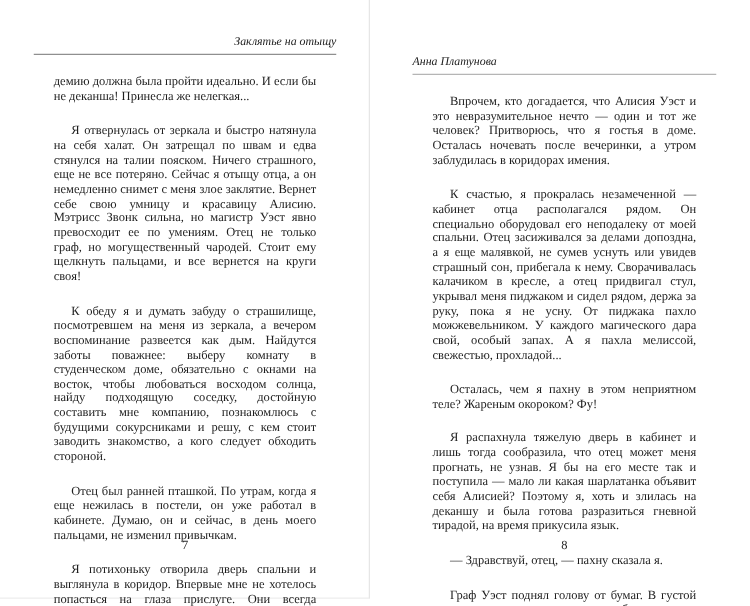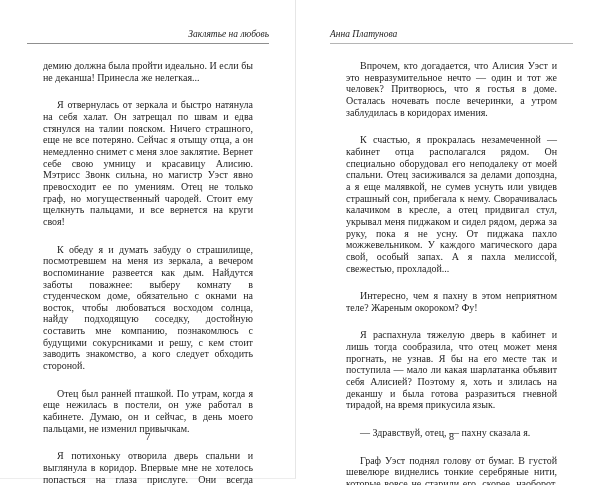--- a/index.html
+++ b/index.html
@@ -18,21 +18,21 @@
     width: 296px;
     height: 479px;
     padding: 0 26px 0 27px;
     border-right: 1px solid #e6e6e6;
     border-bottom: 1px solid #ededed;
   }
   .page--right {
     left: 297px;
     width: 303px;
     height: 485px;
-    padding: 0 27px 0 33px;
+    padding: 16px 27px 0 33px;
   }
   .running-head {
     margin-top: 29px;
     padding-bottom: 4px;
     font-style: italic;
     font-size: 9.5px;
     line-height: 10px;
     color: #222222;
   }
   .page--left .running-head { text-align: right; border-bottom: 1px solid #8f8f8f; }
@@ -59,37 +59,37 @@
   }
   .page--left .page-number { left: 27px; right: 26px; }
   .page--right .page-number { left: 33px; right: 27px; }
 </style>
 </head>
 <body>
 
 <div class="spread">
 
   <div class="page page--left">
-    <div class="running-head">Заклятье на любовь</div>
+    <div class="running-head">Заклятье на отыщу</div>
     <div class="body-text">
       <p class="no-indent">демию должна была пройти идеально. И если бы не деканша! Принесла же нелегкая...</p>
       <p>Я отвернулась от зеркала и быстро натянула на себя халат. Он затрещал по швам и едва стянулся на талии пояском. Ничего страшного, еще не все потеряно. Сейчас я отыщу отца, а он немедленно снимет с меня злое заклятие. Вернет себе свою умницу и красавицу Алисию. Мэтрисс Звонк сильна, но магистр Уэст явно превосходит ее по умениям. Отец не только граф, но могущественный чародей. Стоит ему щелкнуть пальцами, и все вернется на круги своя!</p>
       <p>К обеду я и думать забуду о страшилище, посмотревшем на меня из зеркала, а вечером воспоминание развеется как дым. Найдутся заботы поважнее: выберу комнату в студенческом доме, обязательно с окнами на восток, чтобы любоваться восходом солнца, найду подходящую соседку, достойную составить мне компанию, познакомлюсь с будущими сокурсниками и решу, с кем стоит заводить знакомство, а кого следует обходить стороной.</p>
       <p>Отец был ранней пташкой. По утрам, когда я еще нежилась в постели, он уже работал в кабинете. Думаю, он и сейчас, в день моего пальцами, не изменил привычкам.</p>
       <p>Я потихоньку отворила дверь спальни и выглянула в коридор. Впервые мне не хотелось попасться на глаза прислуге. Они всегда смотрели на меня с благоговением, как и положено смотреть на наследницу рода, будущую чародейку, прекрасную и величественную. Если кто-то из горничных или лакеев заприметит этого поросенка в розовом — как назло — халате, смешков не избежать.</p>
     </div>
     <div class="page-number">7</div>
   </div>
 
   <div class="page page--right">
     <div class="running-head">Анна Платунова</div>
     <div class="body-text">
       <p>Впрочем, кто догадается, что Алисия Уэст и это невразумительное нечто — один и тот же человек? Притворюсь, что я гостья в доме. Осталась ночевать после вечеринки, а утром заблудилась в коридорах имения.</p>
       <p>К счастью, я прокралась незамеченной — кабинет отца располагался рядом. Он специально оборудовал его неподалеку от моей спальни. Отец засиживался за делами допоздна, а я еще малявкой, не сумев уснуть или увидев страшный сон, прибегала к нему. Сворачивалась калачиком в кресле, а отец придвигал стул, укрывал меня пиджаком и сидел рядом, держа за руку, пока я не усну. От пиджака пахло можжевельником. У каждого магического дара свой, особый запах. А я пахла мелиссой, свежестью, прохладой...</p>
-      <p>Интересно, чем я пахну в этом неприятном теле? Жареным окороком? Фу!</p>
+      <p>Осталась, чем я пахну в этом неприятном теле? Жареным окороком? Фу!</p>
       <p>Я распахнула тяжелую дверь в кабинет и лишь тогда сообразила, что отец может меня прогнать, не узнав. Я бы на его месте так и поступила — мало ли какая шарлатанка объявит себя Алисией? Поэтому я, хоть и злилась на деканшу и была готова разразиться гневной тирадой, на время прикусила язык.</p>
       <p>— Здравствуй, отец, — пахну сказала я.</p>
       <p>Граф Уэст поднял голову от бумаг. В густой шевелюре виднелись тонкие серебряные нити, которые вовсе не старили его, скорее, наоборот, — добавляли шарма. Мой отец был красив настоящей мужской красотой: квадратный подбородок, широкие скулы, выразительные глаза. Пожалуй, лишь глаза — синие и глубокие — я и унаследовала от</p>
     </div>
     <div class="page-number">8</div>
   </div>
 
 </div>
 
 </body></html>

